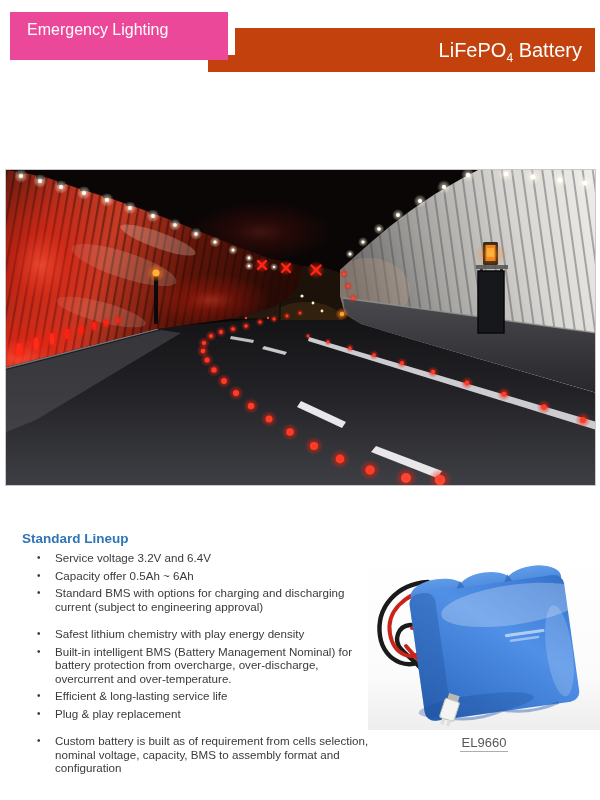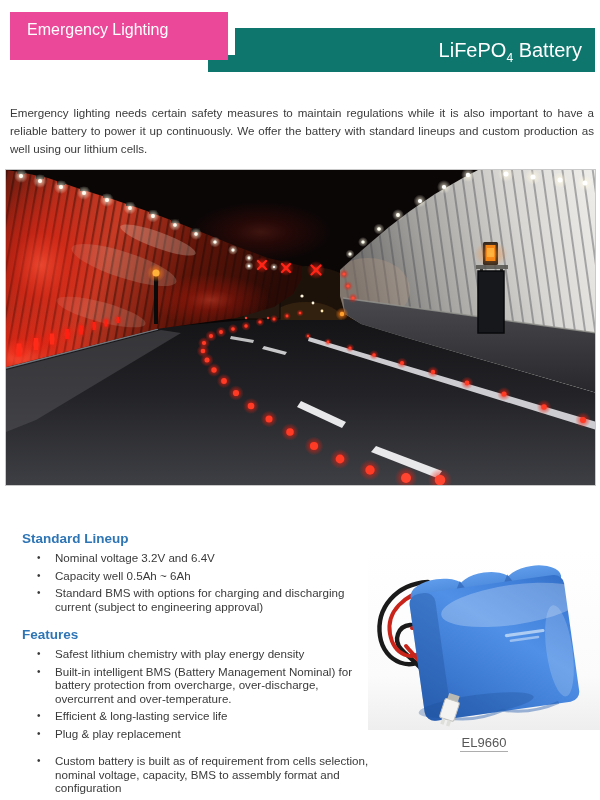--- a/index.html
+++ b/index.html
@@ -3,21 +3,21 @@
 <meta charset="utf-8">
 <style>
   html,body { margin:0; padding:0; background:#fff; }
   .page {
     position:relative; width:600px; height:800px; background:#ffffff;
     font-family:"Liberation Sans","DejaVu Sans",sans-serif; overflow:hidden;
   }
   
   .banner-gray {
     position:absolute; left:208px; top:28px; width:387px; height:44px;
-    background:#0f766e; color:#ffffff; font-size:20px; line-height:44px;
+    background:#c2410c; color:#ffffff; font-size:20px; line-height:44px;
     text-align:right; padding-right:13px; box-sizing:border-box;
   }
   .banner-gray .notch { position:absolute; left:0; top:0; width:27px; height:27px; background:#ffffff; }
   .banner-gray sub { font-size:12px; line-height:0; }
   .banner-blue {
     position:absolute; left:10px; top:12px; width:218px; height:48px;
     background:#ec4899; color:#ffffff; font-size:16px; line-height:36px;
     padding-left:17px; box-sizing:border-box;
   }
   
@@ -49,21 +49,20 @@
 <body>
 
 <div class="page">
 
   <div class="banner-gray">
     <div class="notch"></div>
     <span>LiFePO</span><sub>4</sub><span> Battery</span>
   </div>
   <div class="banner-blue">Emergency Lighting</div>
 
-  <p class="intro">Emergency lighting needs certain safety measures to maintain regulations while it is also important to have a reliable battery to power it up continuously. We offer the battery with standard lineups and custom production as well using our lithium cells.</p>
 
   <div class="photo">
     <svg viewBox="0 0 589 315" preserveAspectRatio="none">
       <defs>
         <linearGradient id="roadG" x1="0" y1="0" x2="0" y2="1">
           <stop offset="0" stop-color="#141417"></stop>
             <stop offset="0.45" stop-color="#232327"></stop>
             <stop offset="1" stop-color="#3e3f44"></stop>
         </linearGradient>
         <linearGradient id="lwallG" x1="0" y1="0" x2="1" y2="0.25">
@@ -468,35 +467,34 @@
     </svg>
   </div>
 
   <div class="col">
 
     <div class="section">
       <h3>Standard Lineup</h3>
       <ul class="blist">
         <li>
             <span class="dot">•</span>
-            <span class="txt">Nominal voltage 3.2V and 6.4V</span>
-          </li>
-        <li>
-            <span class="dot">•</span>
-            <span class="txt">Capacity well 0.5Ah ~ 6Ah</span>
+            <span class="txt">Service voltage 3.2V and 6.4V</span>
+          </li>
+        <li>
+            <span class="dot">•</span>
+            <span class="txt">Capacity offer 0.5Ah ~ 6Ah</span>
           </li>
         <li>
             <span class="dot">•</span>
             <span class="txt">Standard BMS with options for charging and discharging current (subject to engineering approval)</span>
           </li>
       </ul>
     </div>
 
     <div class="section">
-      <h3>Features</h3>
       <ul class="blist">
         <li>
             <span class="dot">•</span>
             <span class="txt">Safest lithium chemistry with play energy density</span>
           </li>
         <li>
             <span class="dot">•</span>
             <span class="txt">Built-in intelligent BMS (Battery Management Nominal) for battery protection from overcharge, over-discharge, overcurrent and over-temperature.</span>
           </li>
         <li>

